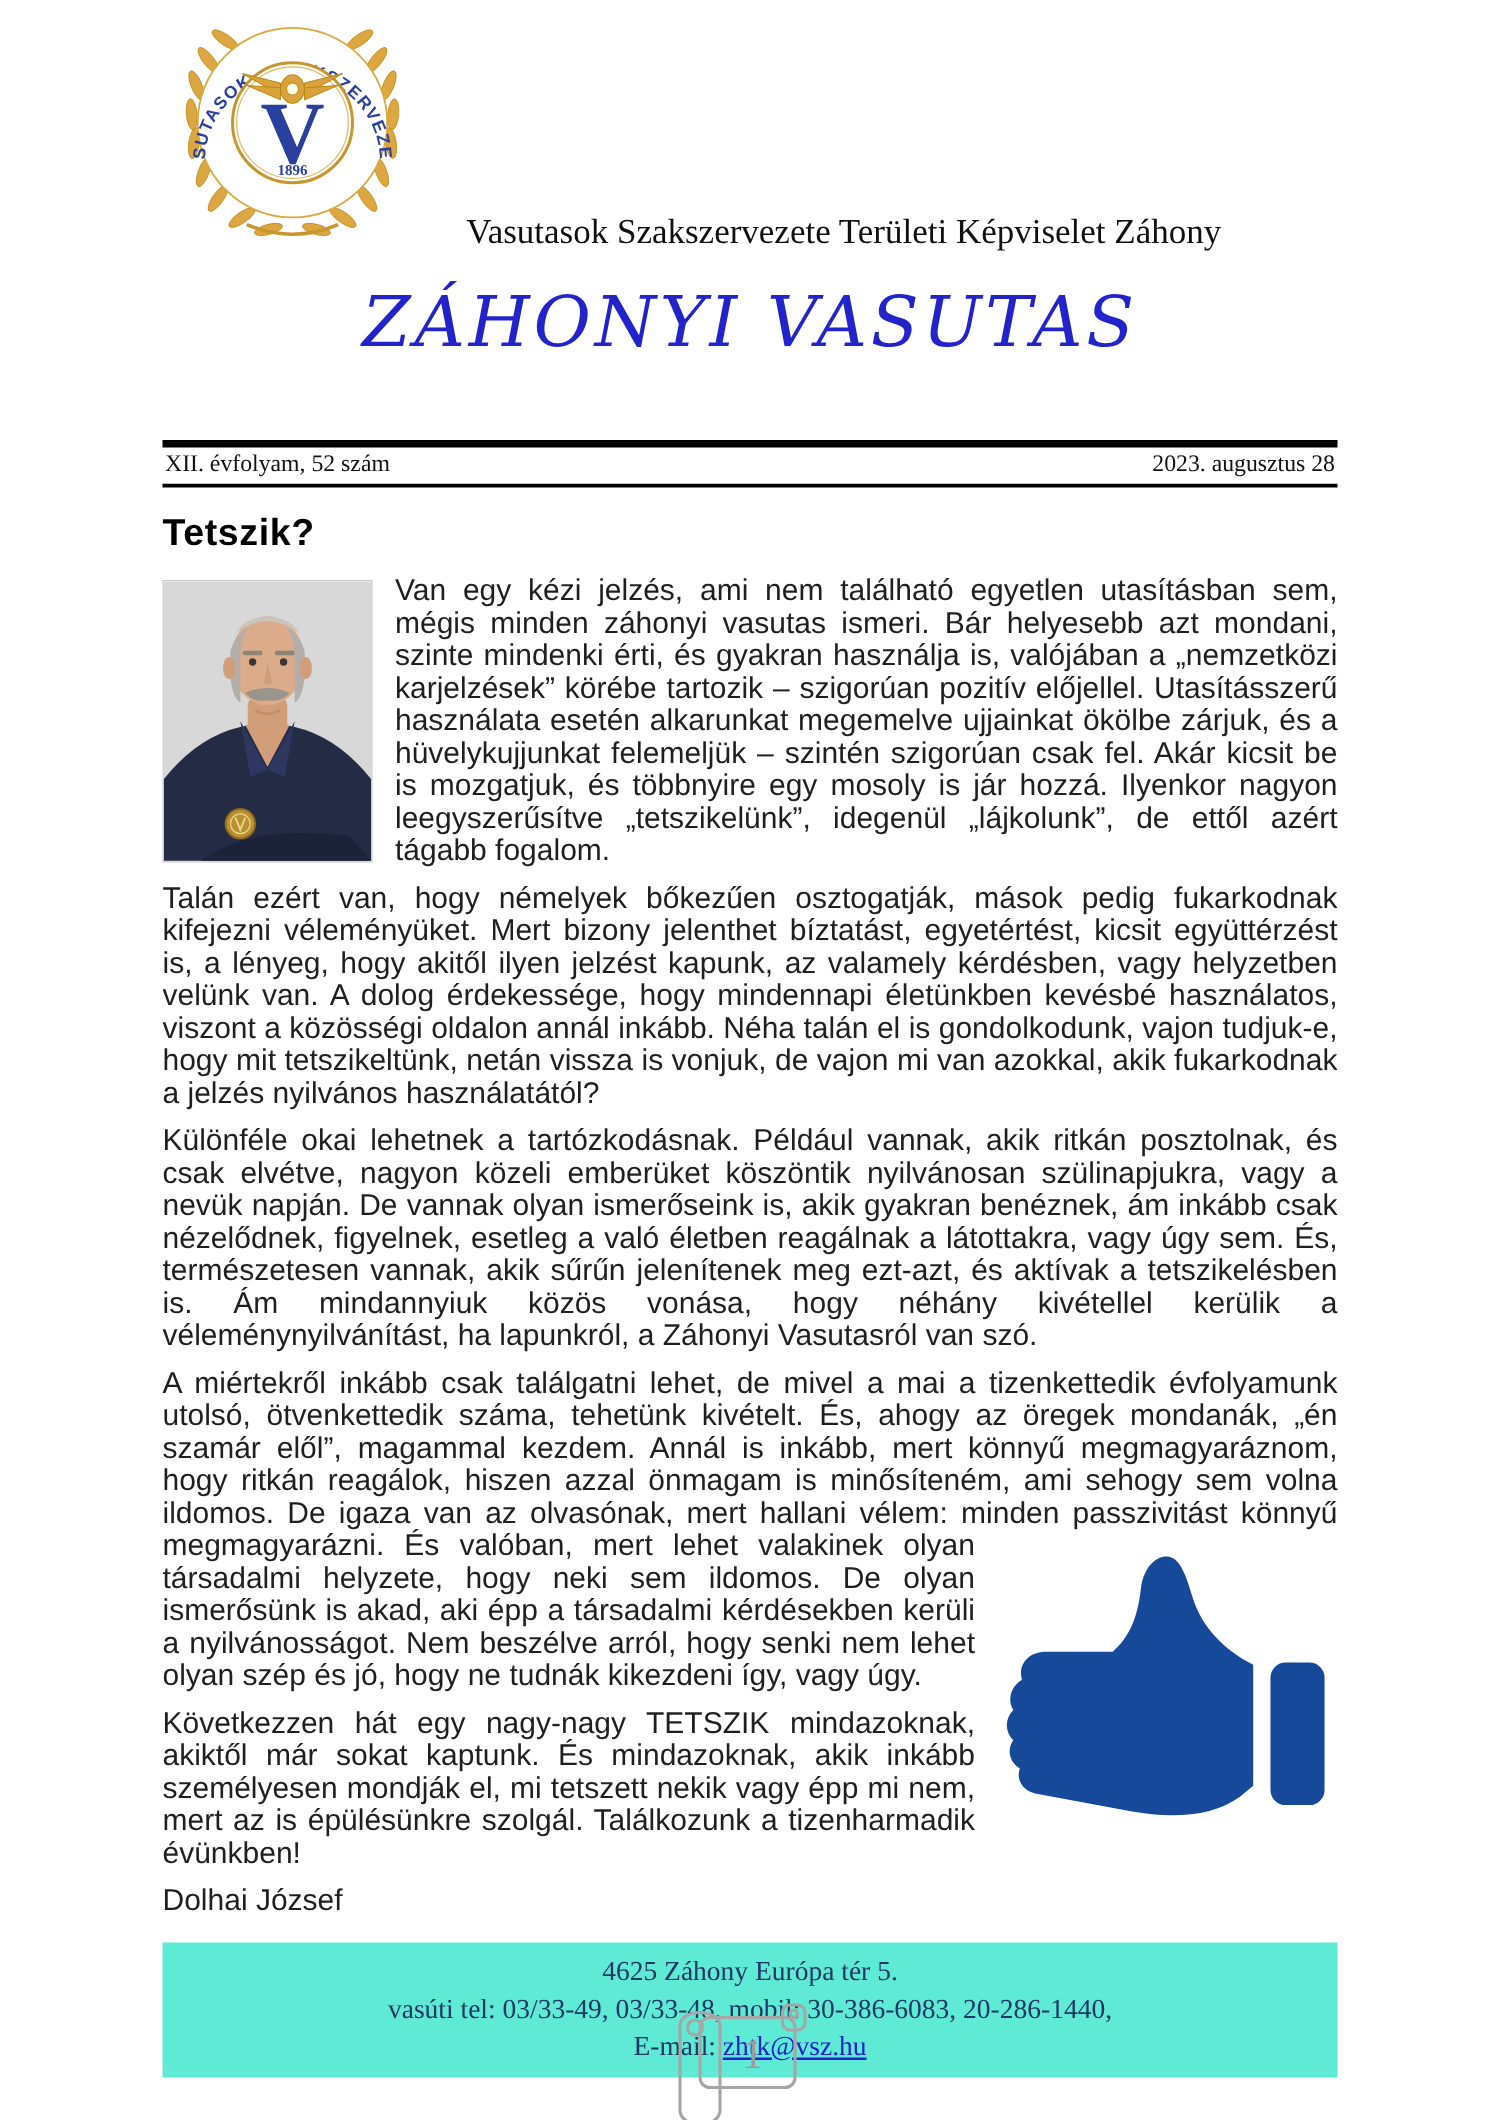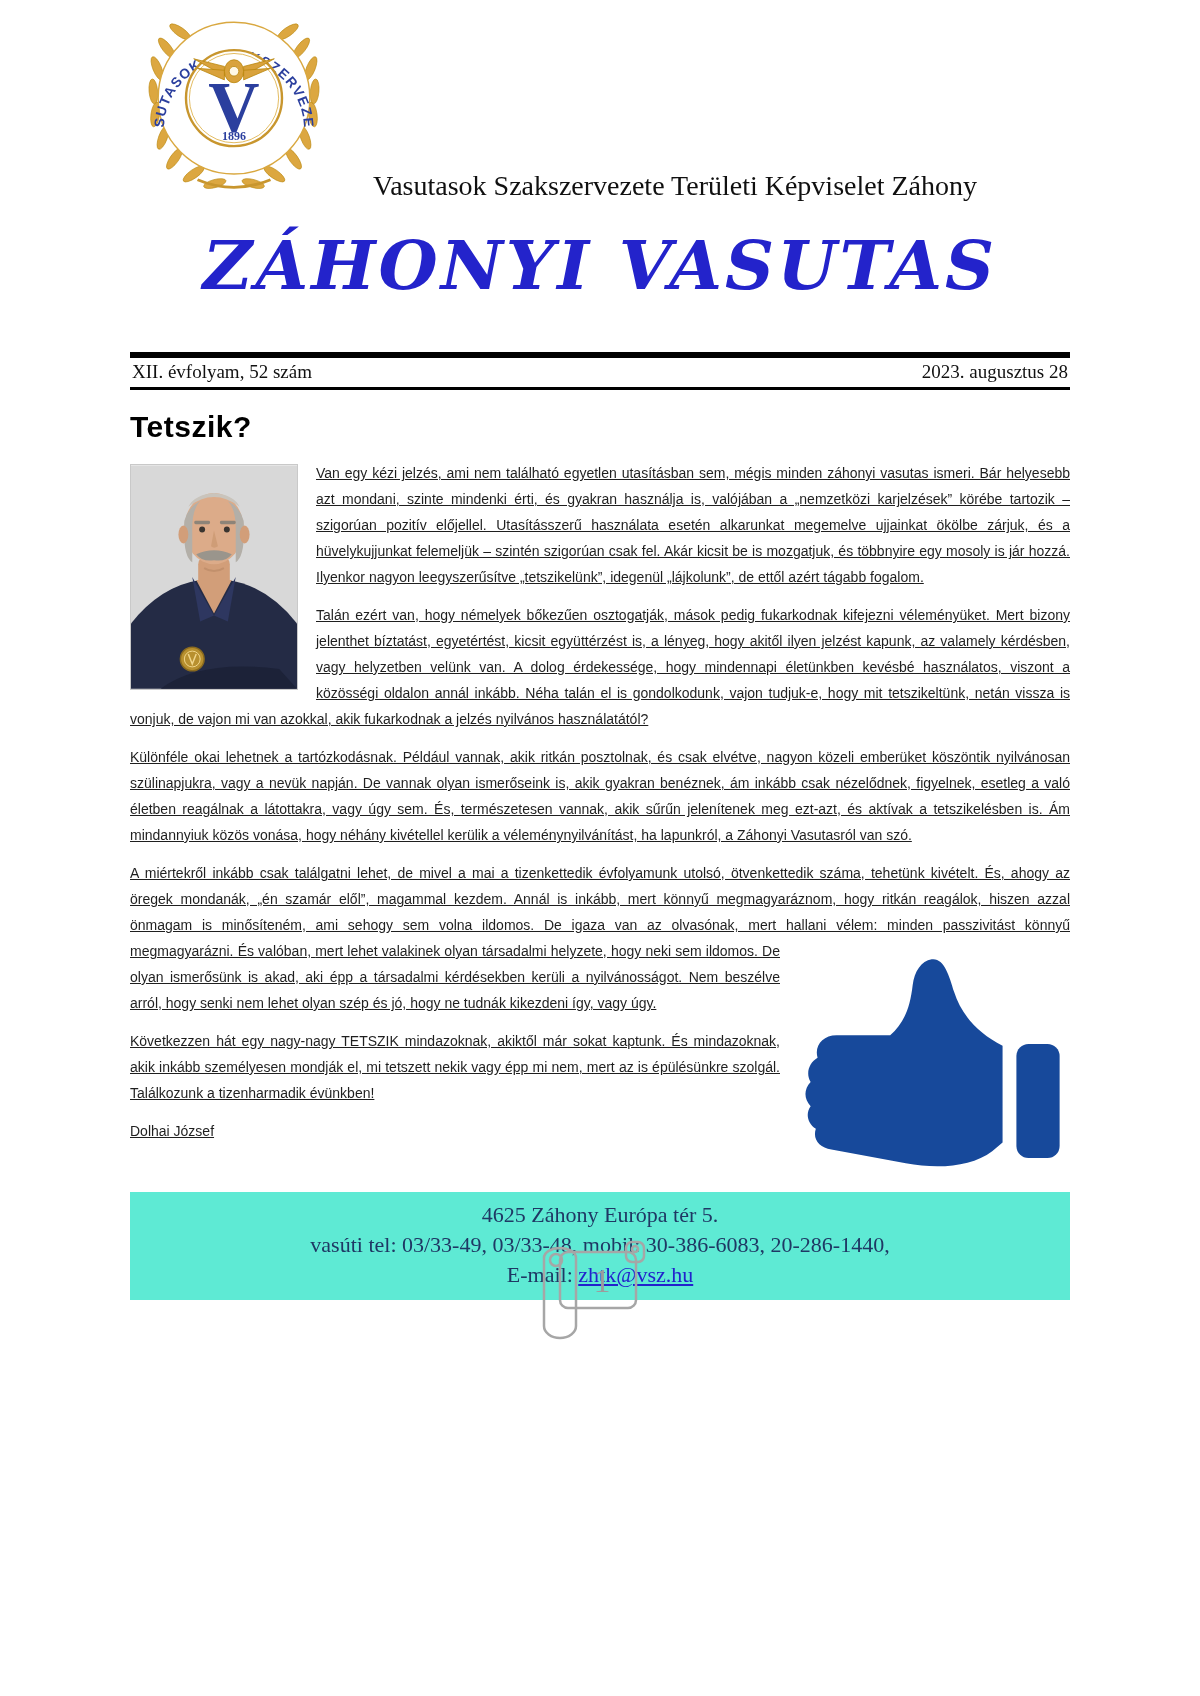--- a/index.html
+++ b/index.html
@@ -20,39 +20,38 @@
   .org-line{
     position:absolute;left:150px;right:0;top:170px;
     text-align:center;
     font-family:"Liberation Serif",serif;
     font-size:28px;color:#101010;white-space:nowrap;
   }
   .paper-title{
     position:absolute;left:0;right:0;top:228px;
     text-align:center;
     font-family:"DejaVu Serif","Liberation Serif",serif;
-    font-style:italic;font-weight:bold;
-    font-size:68px;line-height:1.1;
+    font-style:italic;font-weight:normal;
+    font-size:56px;line-height:1.1;
     letter-spacing:3px;white-space:nowrap;
   }
   .rule-block{border-top:6px solid #000;border-bottom:3px solid #000;padding:3px 2px 4px 2px;}
   .issue-row{display:flex;justify-content:space-between;align-items:baseline;
     font-family:"Liberation Serif",serif;font-size:19px;color:#111;}
 
   
   .article{margin-top:20px;}
   h1.headline{
     font-size:30px;font-weight:bold;color:#000;
     margin:0 0 16px 0;letter-spacing:0.5px;
   }
   .article p{
     margin:0 0 12px 0;
-    font-size:14px;line-height:26px;
+    font-size:24px;line-height:26px;
     text-align:justify;
-    text-decoration:underline;
   }
   .photo{
     float:left;width:168px;height:226px;
     margin:4px 18px 6px 0;
     border:1px solid #c9c9c9;box-sizing:border-box;
   }
   .thumb-float{
     float:right;width:268px;height:242px;
     margin:4px 0 8px 22px;
   }

